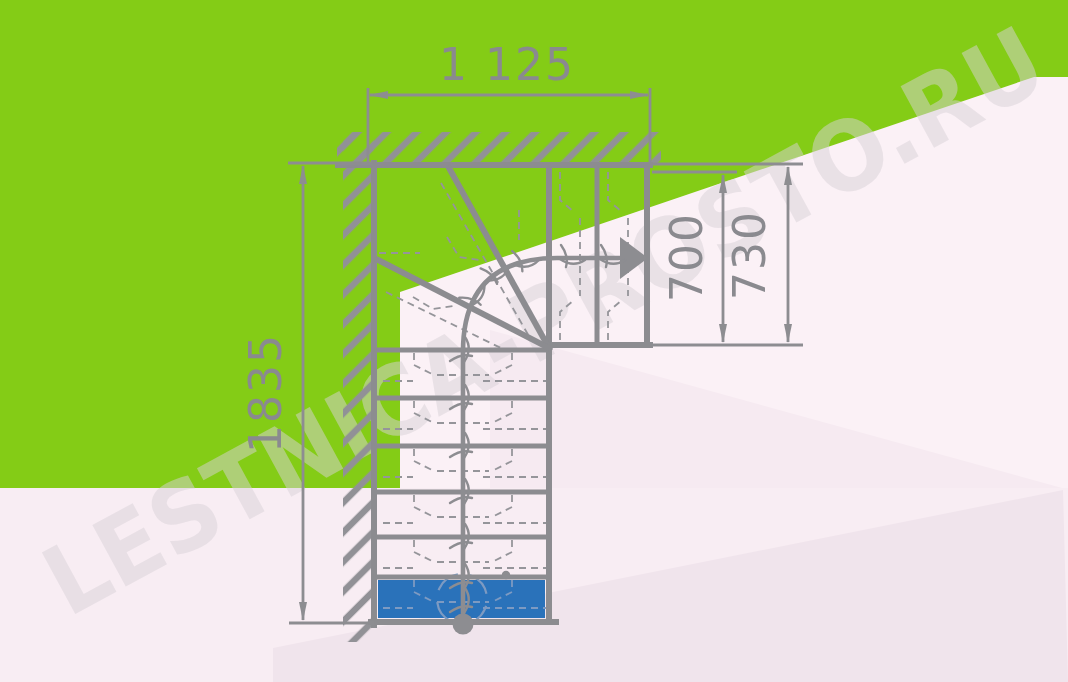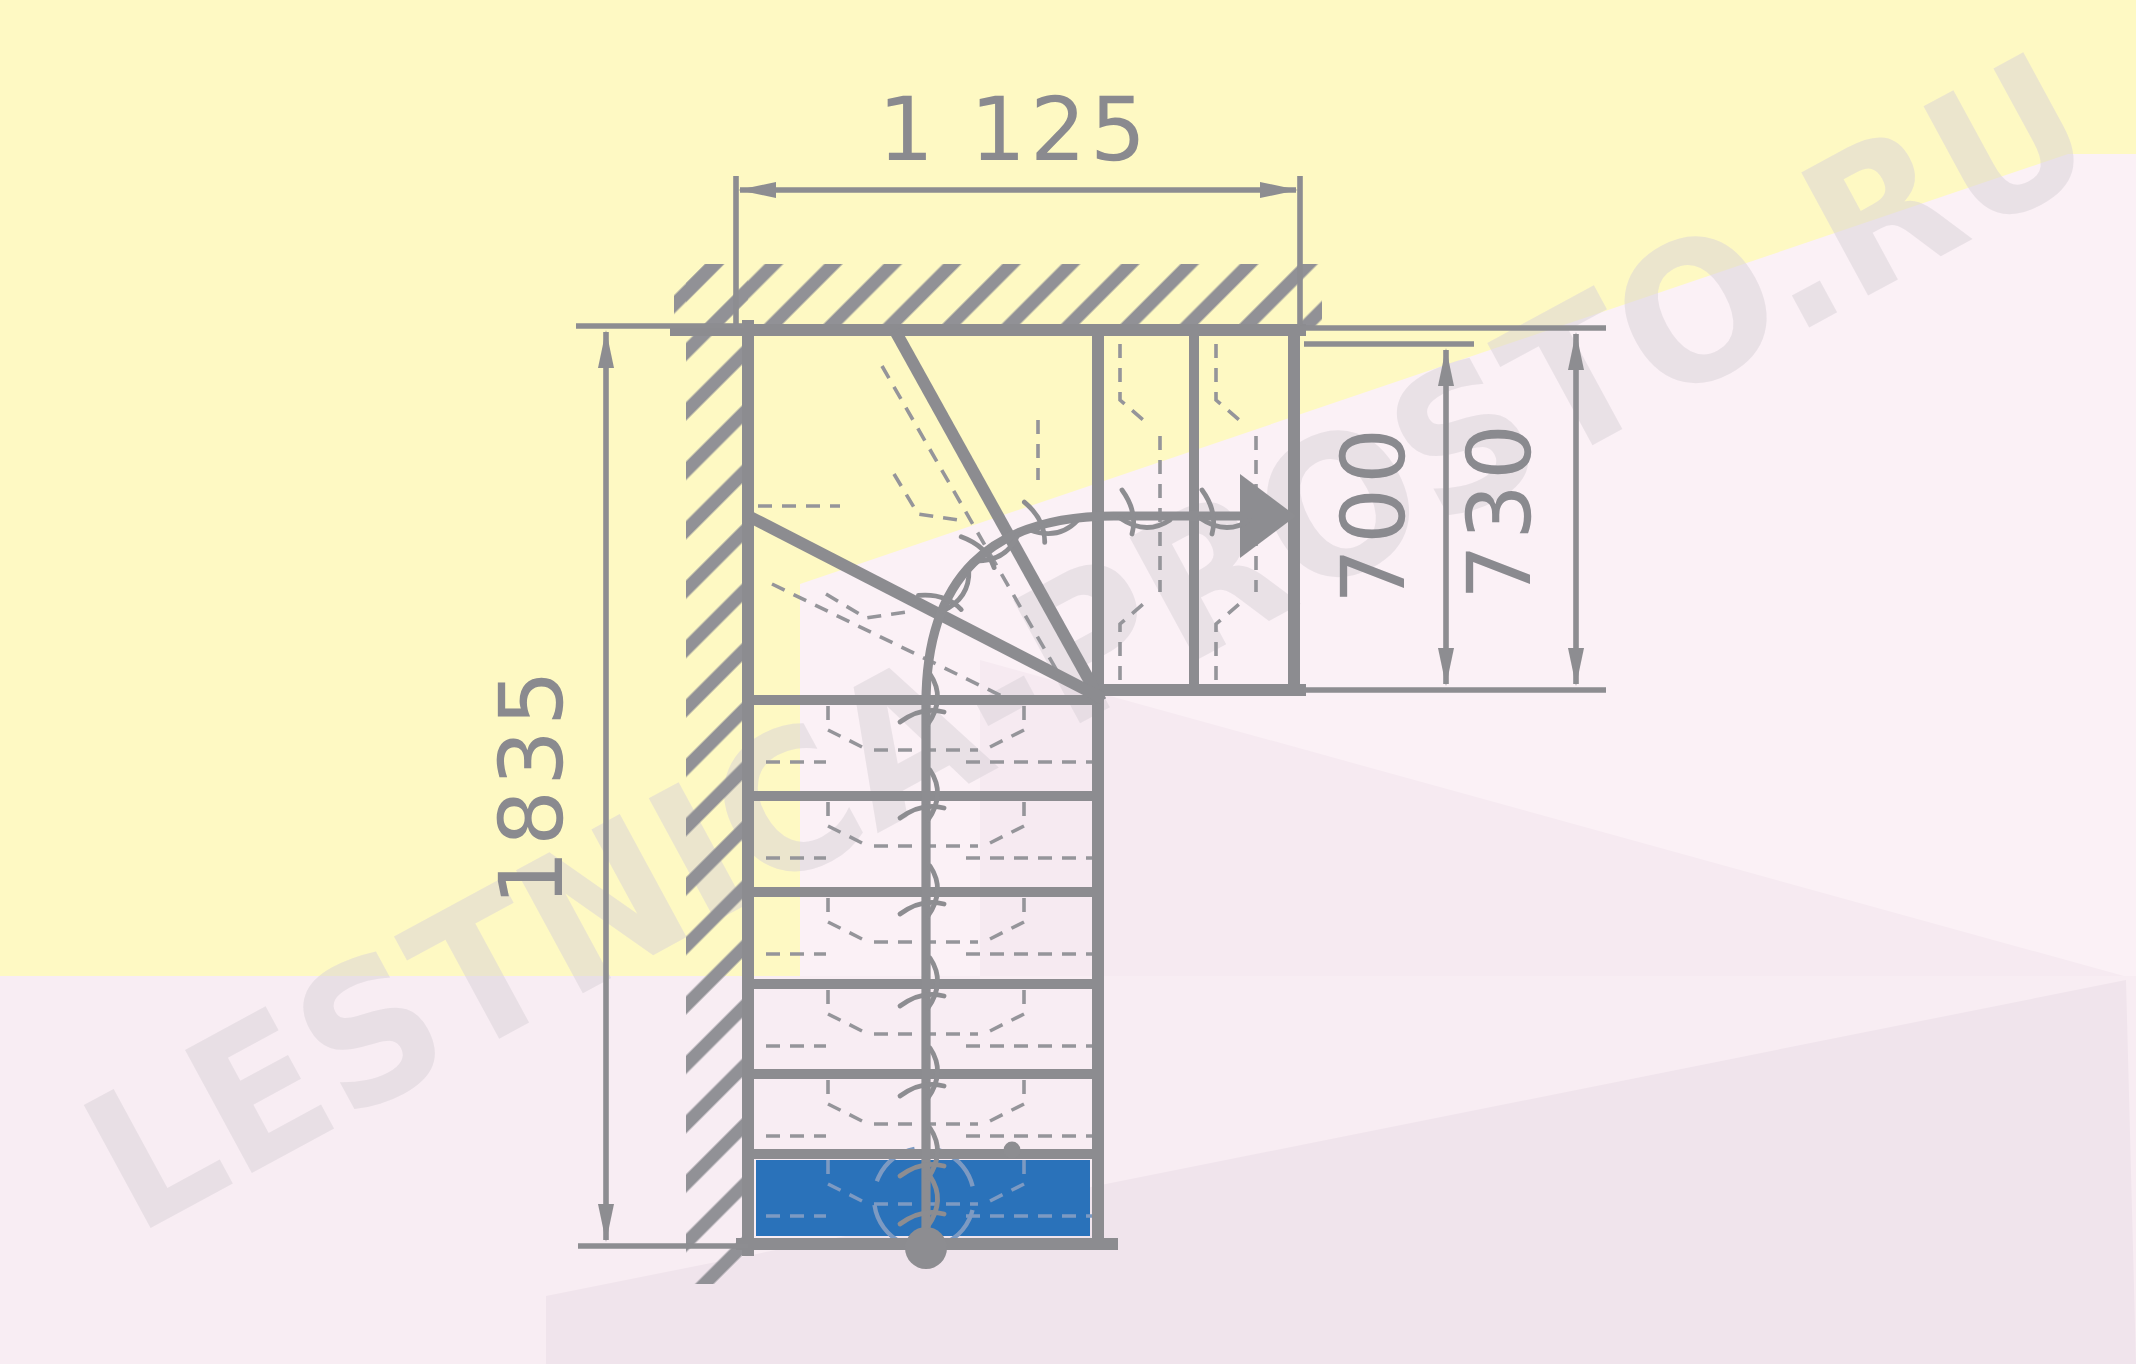--- a/index.html
+++ b/index.html
@@ -1,16 +1,16 @@
 <!DOCTYPE html>
 <html><head>
 <meta charset="utf-8">
 <style>
   html,body{margin:0;padding:0;background:#fff;}
-  .canvas{position:relative;width:1068px;height:682px;overflow:hidden;background:#fef9c3;
+  .canvas{position:relative;width:1068px;height:682px;overflow:hidden;background:#84cc16;
           font-family:"DejaVu Sans",sans-serif;}
   svg{position:absolute;left:0;top:0;}
   .dimtext{fill:#8a8a8f;font-size:44px;letter-spacing:2px;}
   .thick{stroke:#8c8c90;stroke-width:6;fill:none;stroke-linecap:square;}
   .riser{stroke:#8c8c90;stroke-width:5;fill:none;stroke-linecap:square;}
   .thin{stroke:#8d8d91;stroke-width:2.8;fill:none;}
   .dash{stroke:#95959a;stroke-width:1.8;fill:none;stroke-dasharray:7 5;stroke-linecap:butt;}
   .bdash{stroke:currentColor;stroke-width:1.8;fill:none;stroke-dasharray:7 5;}
   .walk{stroke:#8d8d91;stroke-width:4.6;fill:none;stroke-linecap:round;}
   .tickp{stroke:#8d8d91;stroke-width:2.4;fill:none;stroke-linecap:round;}

